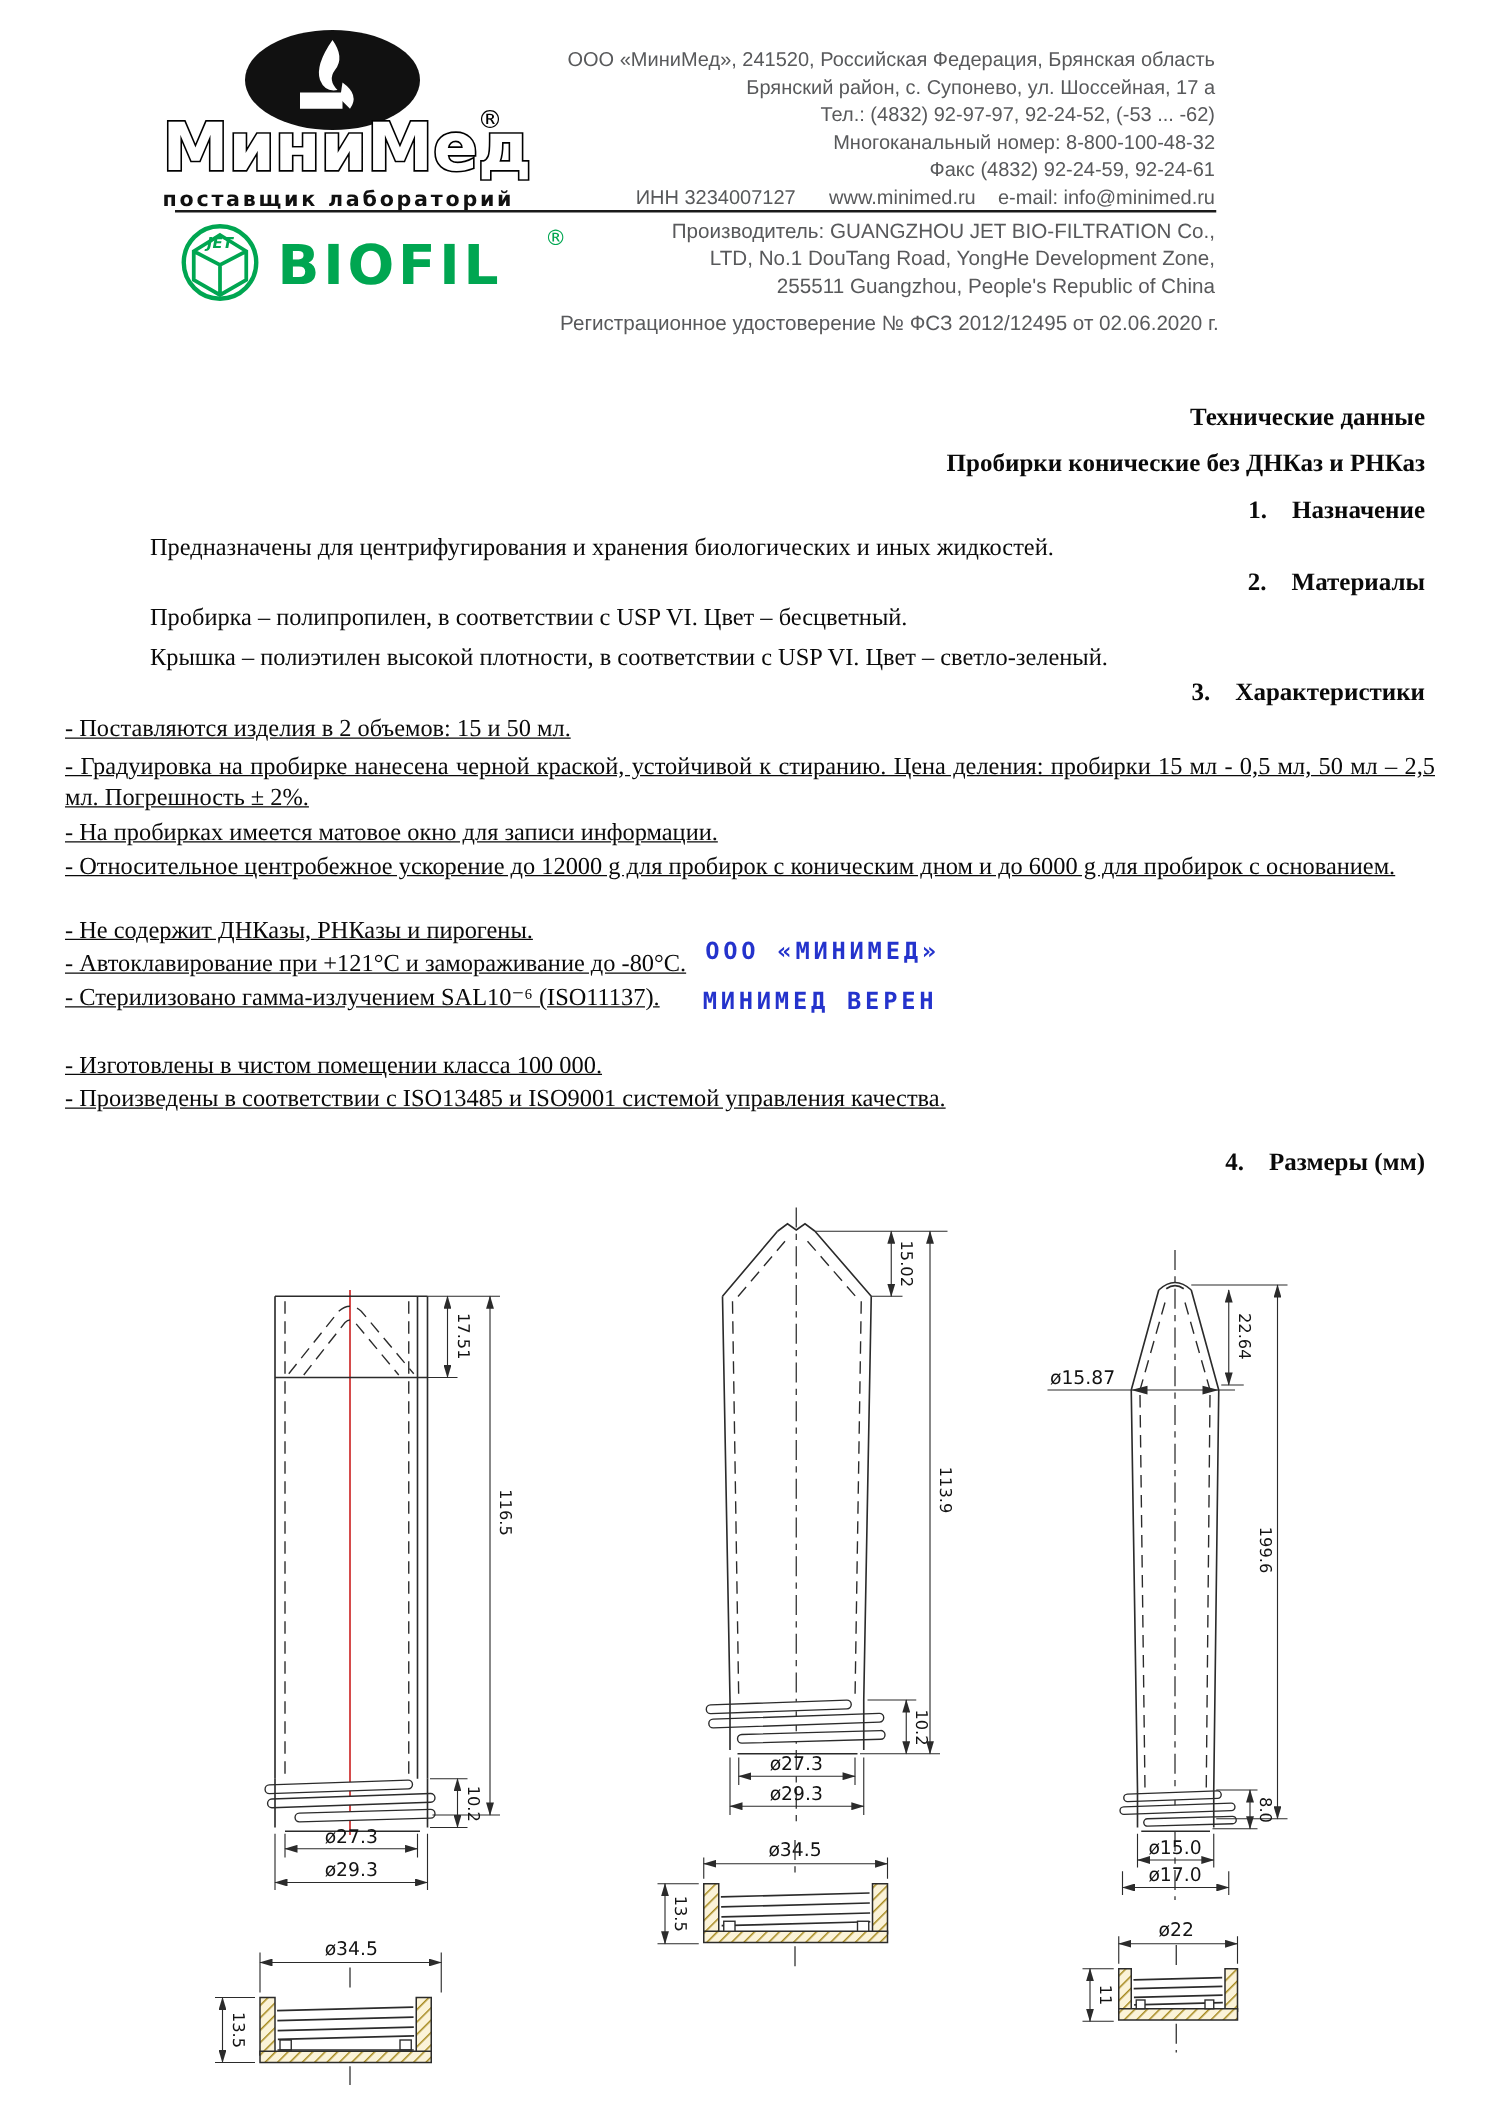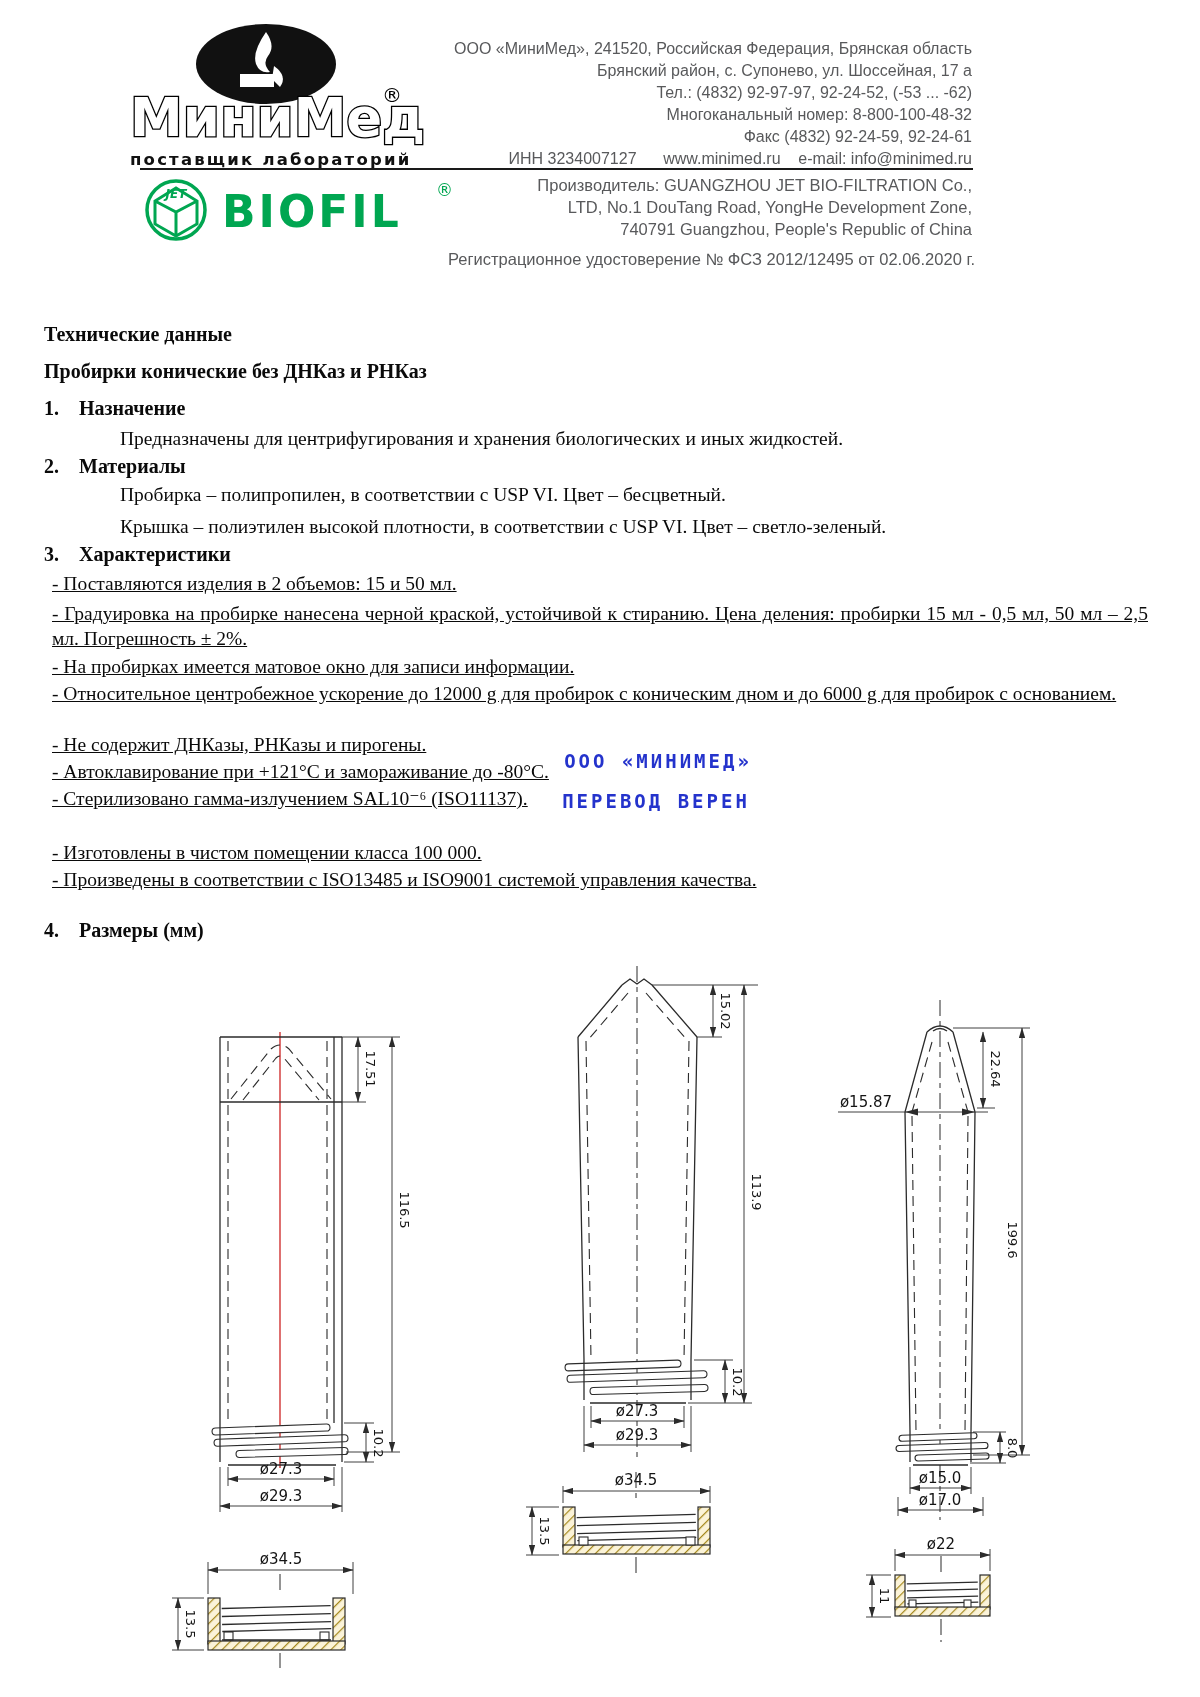--- a/index.html
+++ b/index.html
@@ -8,21 +8,21 @@
   .abs{position:absolute;}
   
   .gray{color:#58595b;font-family:"Liberation Sans","DejaVu Sans",sans-serif;}
   .contact{right:228px;top:38px;text-align:right;font-size:16px;line-height:22px;}
   .manuf{right:228px;top:174px;text-align:right;font-size:16.5px;line-height:22px;}
   .reg{right:225px;top:250px;font-size:16.5px;}
   .pre{white-space:pre;}
   .divider{left:140px;top:168px;width:833px;height:2px;background:#1a1a1a;}
   
   .t{position:absolute;font-size:19.5px;line-height:25px;}
-  .h{font-weight:bold;left:0;width:1140px;text-align:left;font-size:20px;margin-left:44px;}
+  .h{font-weight:bold;left:0;width:1140px;text-align:right;font-size:20px;}
   .hsp{margin-left:20px;}
   .ind{left:120px;}
   .bul{left:52px;width:1096px;text-decoration:underline;}
   .just{text-align:justify;}
   .stamp{position:absolute;color:#2433cc;font-family:"DejaVu Sans Mono","Liberation Mono",monospace;
          font-weight:bold;letter-spacing:3px;font-size:19px;text-align:center;}
   
   svg text{font-family:"DejaVu Sans","Liberation Sans",sans-serif;}
   .s{stroke:#2b2b2b;stroke-width:1.3;fill:none;}
   .sd{stroke:#2b2b2b;stroke-width:1.1;fill:none;stroke-dasharray:10 6;}
@@ -68,21 +68,21 @@
       <path d="M36,16 L57,29 L57,52 L36,64 L15,52 L15,29 Z M15,29 L36,40 L57,29 M36,40 L36,64" fill="none" stroke="#00a651" stroke-width="3"></path>
       <text x="36" y="26" font-size="12" font-weight="bold" font-style="italic" text-anchor="middle" fill="#00a651">JET</text>
       <text x="82" y="55" font-size="44" font-weight="bold" letter-spacing="3" fill="#00a651">BIOFIL</text>
       <text x="296" y="24" font-size="17" fill="#00a651">®</text>
     </svg>
   </div>
 
   <div class="abs gray manuf">
     <div>Производитель: GUANGZHOU JET BIO-FILTRATION Co.,</div>
     <div>LTD, No.1 DouTang Road, YongHe Development Zone,</div>
-    <div>740791 Guangzhou, People's Republic of China</div>
+    <div>255511 Guangzhou, People's Republic of China</div>
   </div>
 
   <div class="abs gray reg">Регистрационное удостоверение № ФСЗ 2012/12495 от 02.06.2020 г.</div>
 
   <div class="t h" style="top:322px">Технические данные</div>
   <div class="t h" style="top:359px">Пробирки конические без ДНКаз и РНКаз</div>
 
   <div class="t h" style="top:396px"><span>1.</span><span class="hsp">Назначение</span></div>
   <div class="t ind" style="top:426px">Предназначены для центрифугирования и хранения биологических и иных жидкостей.</div>
 
@@ -96,21 +96,21 @@
   <div class="t bul just" style="top:601px">- Градуировка на пробирке нанесена черной краской, устойчивой к стиранию. Цена деления: пробирки 15 мл - 0,5 мл, 50 мл – 2,5 мл. Погрешность ± 2%.</div>
   <div class="t bul" style="top:654px">- На пробирках имеется матовое окно для записи информации.</div>
   <div class="t bul just" style="top:681px">- Относительное центробежное ускорение до 12000 g для пробирок с коническим дном и до 6000 g для пробирок с основанием.</div>
   <div class="t bul" style="top:732px">- Не содержит ДНКазы, РНКазы и пирогены.</div>
   <div class="t bul" style="top:759px">- Автоклавирование при +121°С и замораживание до -80°С.</div>
   <div class="t bul" style="top:786px">- Стерилизовано гамма-излучением SAL10⁻⁶ (ISO11137).</div>
   <div class="t bul" style="top:840px">- Изготовлены в чистом помещении класса 100 000.</div>
   <div class="t bul" style="top:867px">- Произведены в соответствии с ISO13485 и ISO9001 системой управления качества.</div>
 
   <div class="stamp" style="left:552px;top:750px;width:212px">ООО «МИНИМЕД»</div>
-  <div class="stamp" style="left:545px;top:790px;width:222px">ПЕРЕВОД  ВЕРЕН</div>
+  <div class="stamp" style="left:545px;top:790px;width:222px">МИНИМЕД  ВЕРЕН</div>
 
   <div class="t h" style="top:918px"><span>4.</span><span class="hsp">Размеры (мм)</span></div>
 
   <div class="abs" style="left:0;top:955px;width:1200px;height:742px">
   <svg width="1200" height="742" viewBox="0 955 1200 742">
     <defs>
       <marker id="ar" viewBox="0 0 10 6" refX="9.5" refY="3" markerWidth="12" markerHeight="7" orient="auto-start-reverse">
         <path d="M0,0 L10,3 L0,6 z" fill="#2b2b2b"></path>
       </marker>
       <pattern id="hatch" patternUnits="userSpaceOnUse" width="7" height="7" patternTransform="rotate(45)">

